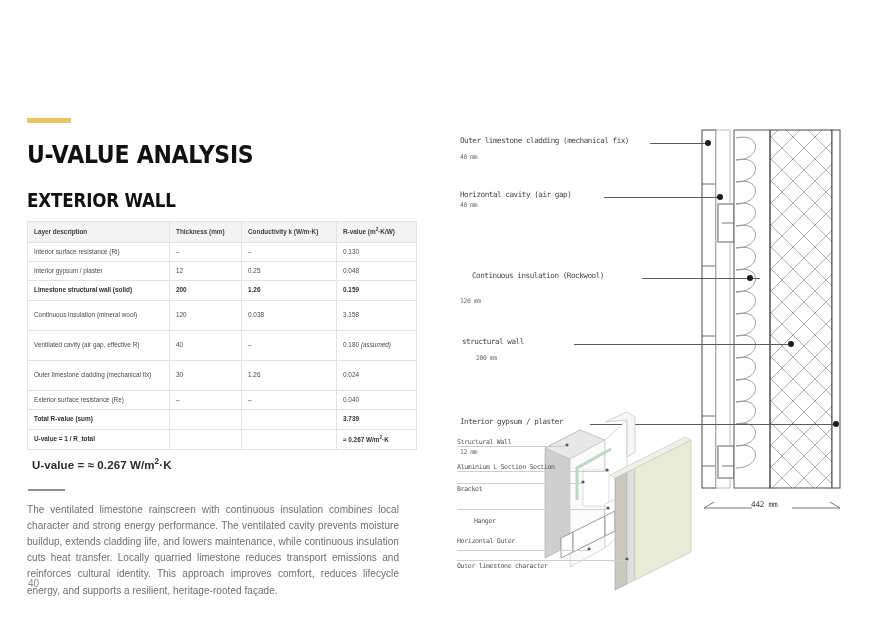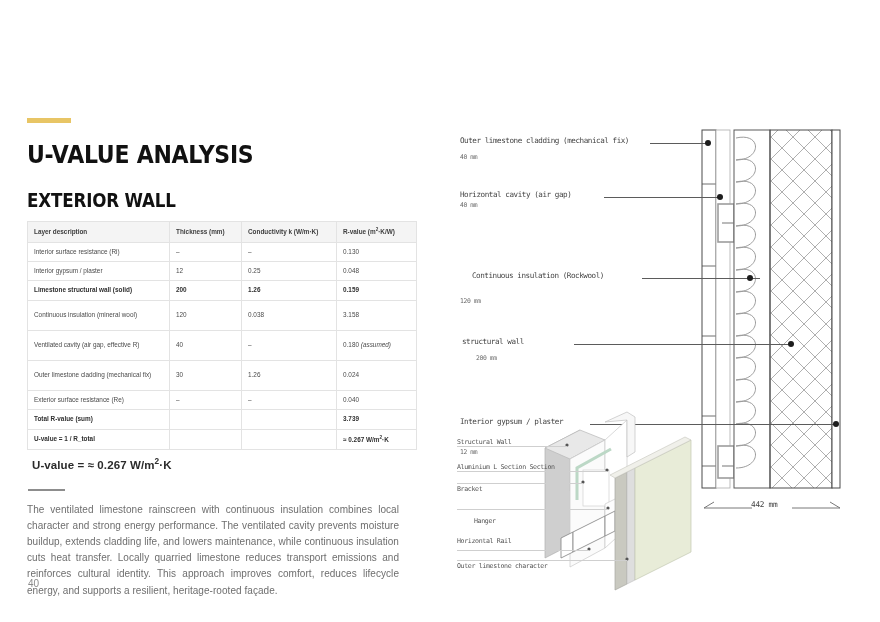--- a/index.html
+++ b/index.html
@@ -320,17 +320,17 @@
     <div class="axo-leader" style="left:2px;top:59px;width:150px;"></div>
     <div class="axo-leader" style="left:2px;top:71px;width:126px;"></div>
     <div class="axo-leader" style="left:2px;top:97px;width:151px;"></div>
     <div class="axo-leader" style="left:2px;top:138px;width:132px;"></div>
     <div class="axo-leader" style="left:2px;top:148px;width:170px;"></div>
 
     <div class="axo-label" style="left:2px;top:26px;">Structural Wall</div>
     <div class="axo-label" style="left:2px;top:51px;">Aluminium L Section Section</div>
     <div class="axo-label" style="left:2px;top:73px;">Bracket</div>
     <div class="axo-label" style="left:2px;top:105px;margin-left:17px;">Hanger</div>
-    <div class="axo-label" style="left:2px;top:125px;">Horizontal Rail</div>
+    <div class="axo-label" style="left:2px;top:125px;">Horizontal Outer</div>
     <div class="axo-label" style="left:2px;top:150px;">Outer limestone character</div>
   </div>
 
 </div>
 
 </body></html>

